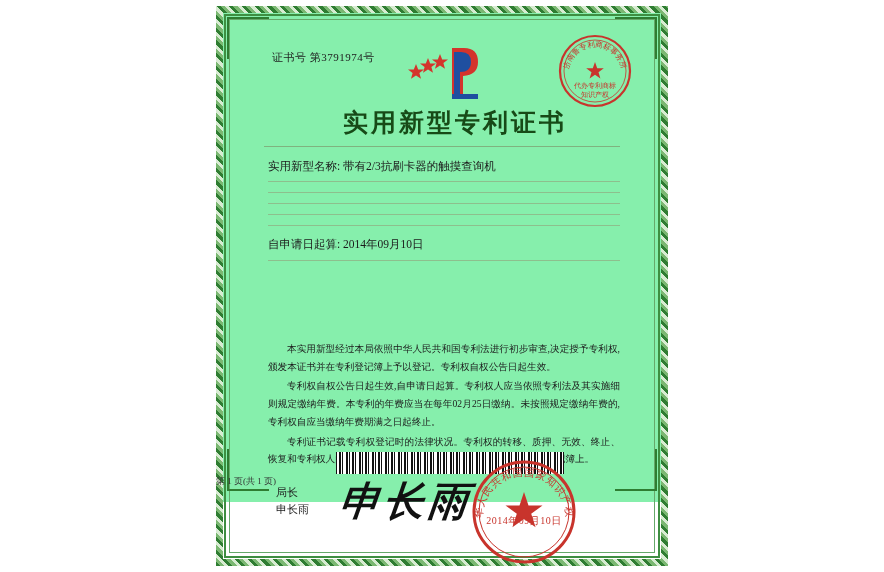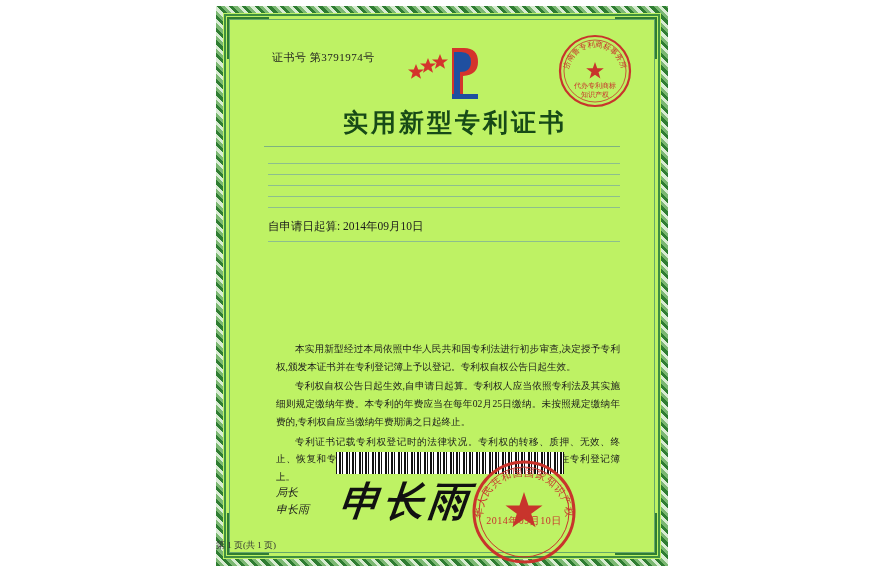--- a/index.html
+++ b/index.html
@@ -20,22 +20,22 @@
     height: 572px;
     background: #ffffff;
   }
 
   
   .sheet {
     position: absolute;
     left: 216px;
     top: 6px;
     width: 452px;
-    height: 560px;
-    background: #bef264;
+    height: 496px;
+    background: #86efac;
   }
 
   
   .frame-outer {
     position: absolute;
     left: 0; top: 0;
     width: 452px;
     height: 560px;
     box-sizing: border-box;
     border: 7px solid #2f7d32;
@@ -151,21 +151,21 @@
     position: absolute;
     left: 52px;
     top: 334px;
     width: 352px;
     font-size: 9.6px;
     line-height: 1.85;
     color: #1b1b1b;
     text-align: justify;
   }
   .body-text p {
-    margin: 0 0 2px 8px;
+    margin: 0 0 2px 0;
     text-indent: 19px;
   }
 
   
   .barcode {
     position: absolute;
     left: 120px;
     top: 446px;
     width: 228px;
     height: 22px;
@@ -184,21 +184,20 @@
   }
 
   
   .sig-label {
     position: absolute;
     left: 60px;
     top: 478px;
     font-size: 11px;
     line-height: 1.5;
     color: #1b1b1b;
-    font-style: italic;
   }
   .sig-script {
     position: absolute;
     left: 124px;
     top: 468px;
     font-size: 40px;
     color: #111;
     font-family: "Liberation Serif", serif;
     font-style: italic;
     font-weight: bold;
@@ -275,20 +274,24 @@
         <text x="39" y="56" fill="#c8342c" font-size="7" text-anchor="middle" font-family="Liberation Serif, serif">代办专利商标</text>
         <text x="39" y="65" fill="#c8342c" font-size="7" text-anchor="middle" font-family="Liberation Serif, serif">知识产权</text>
       </svg>
     </div>
 
     <div class="title">实用新型专利证书</div>
     <div class="title-rule"></div>
 
     <div class="fields">
 
+      <div class="field-row">
+        <span class="lbl">实用新型名称:</span>
+        <span class="val">带有2/3抗刷卡器的触摸查询机</span>
+      </div>
       <div class="field-underline wide"></div>
 
       <div class="field-underline wide"></div>
 
       <div class="field-underline wide"></div>
 
       <div class="field-underline wide"></div>
 
       <div class="field-underline wide"></div>
 

